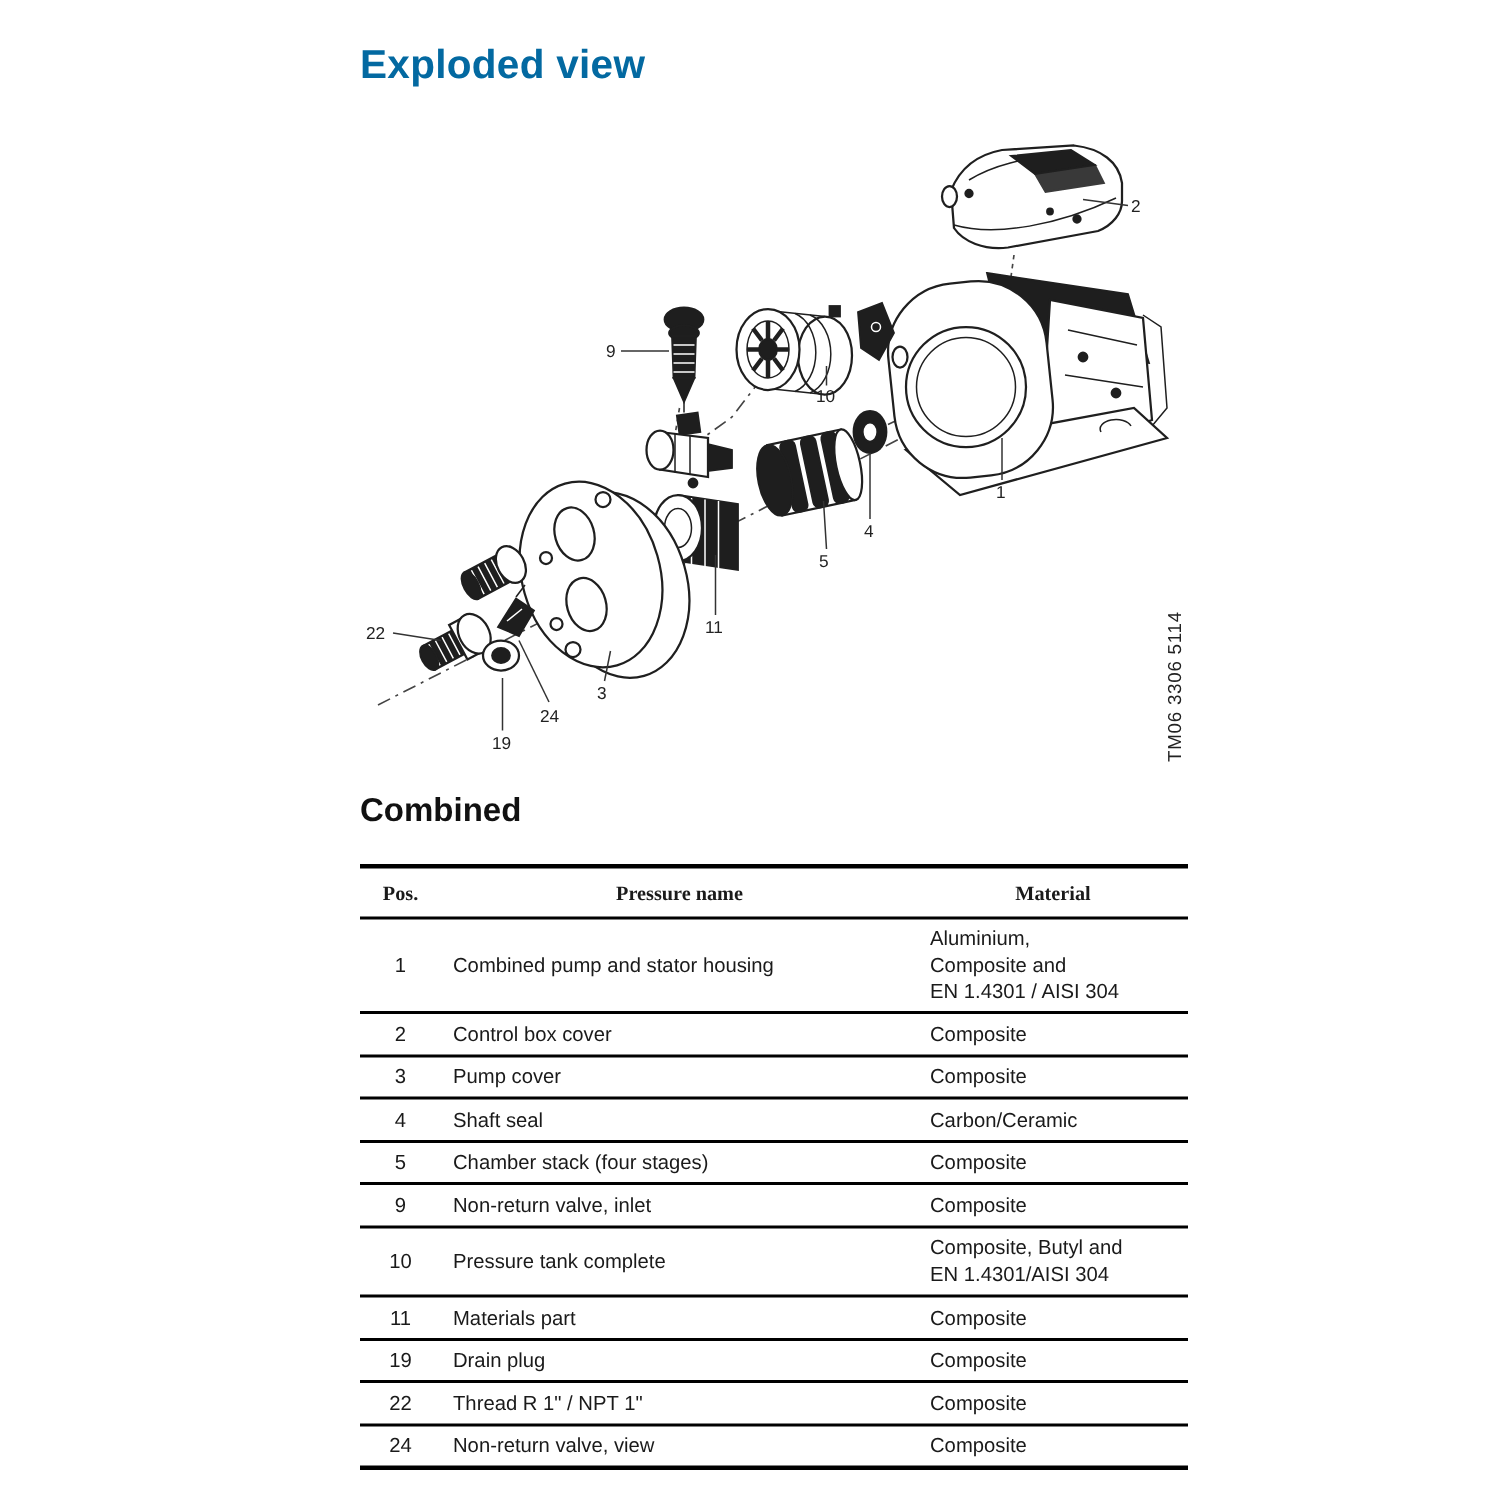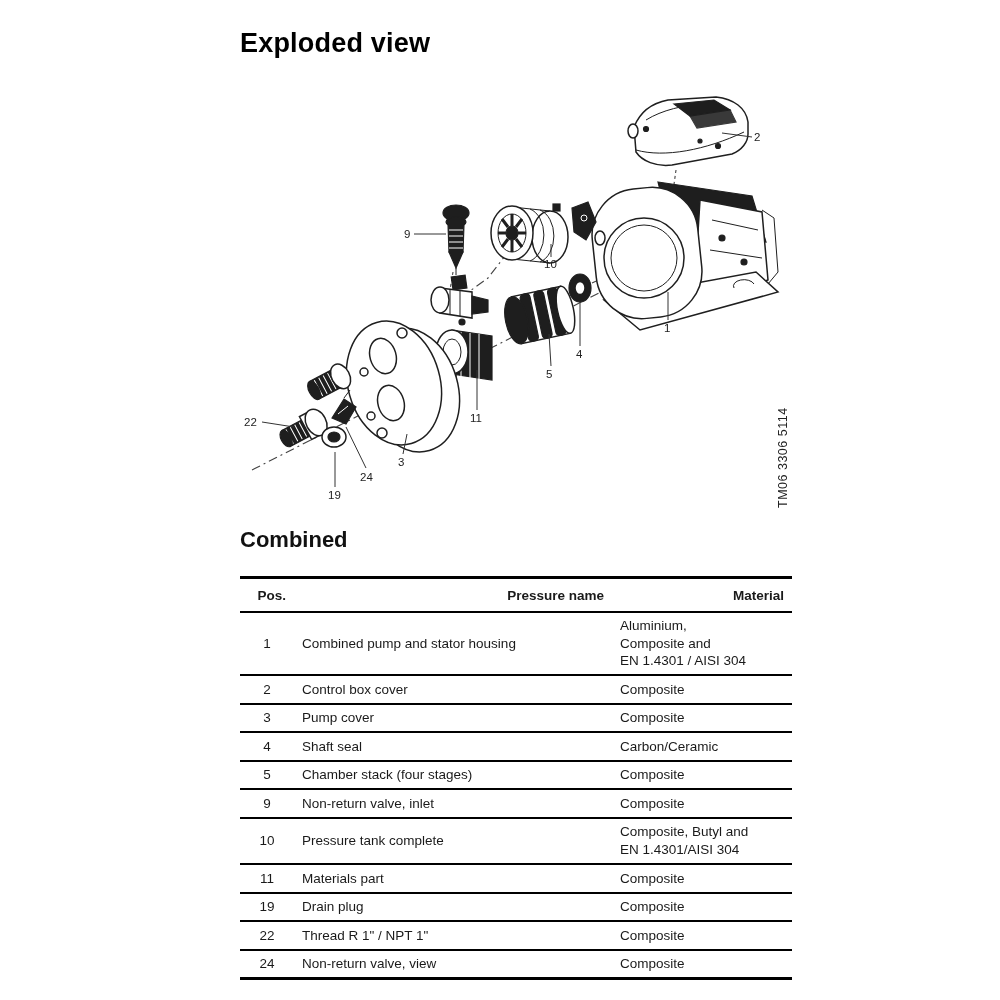--- a/index.html
+++ b/index.html
@@ -2,21 +2,21 @@
 <html><head>
 <meta charset="utf-8">
 <style>
   html,body{margin:0;padding:0;}
   body{
     width:1000px;height:1000px;position:relative;background:#ffffff;
     font-family:"Liberation Sans","DejaVu Sans",sans-serif;color:#1a1a1a;overflow:hidden;
   }
   .page-title{
     position:absolute;left:240px;top:28px;margin:0;
-    font-size:27px;font-weight:700;letter-spacing:.2px;color:#000000;
+    font-size:27px;font-weight:700;letter-spacing:.2px;color:#0369a1;
   }
   .diagram-svg{position:absolute;left:0;top:0;width:1000px;height:540px;}
   .figure-code{
     position:absolute;left:776px;top:376px;height:132px;width:20px;
     writing-mode:vertical-rl;transform:rotate(180deg);
     font-size:12.5px;color:#222;letter-spacing:.5px;white-space:nowrap;
   }
   .section-heading{
     position:absolute;left:240px;top:527px;margin:0;
     font-size:22px;font-weight:700;color:#111;
@@ -24,22 +24,23 @@
   table.materials{
     position:absolute;left:240px;top:576px;width:552px;
     border-collapse:collapse;table-layout:fixed;
     font-size:13.5px;line-height:1.3;color:#1a1a1a;
     border-top:3px solid #000;border-bottom:3px solid #000;
   }
   table.materials col.c-pos{width:54px;}
   table.materials col.c-comp{width:318px;}
   table.materials col.c-mat{width:180px;}
   table.materials th{
-    text-align:right;font-weight:700;padding:8px 8px 6px 8px;
+    text-align:center;font-weight:700;padding:8px 8px 6px 8px;
     border-bottom:2.5px solid #000;
+    font-family:Liberation Serif, serif;
   }
   table.materials td{
     padding:4.5px 8px;border-bottom:2px solid #000;vertical-align:middle;
   }
   table.materials tr:last-child td{border-bottom:none;}
   table.materials td.pos{text-align:center;padding-left:0;padding-right:0;}
   table.materials td.mat{white-space:pre-line;}
   .co{font-size:11.5px;fill:#222;font-family:"Liberation Sans",sans-serif;}
   .ln{stroke:#333;stroke-width:1;fill:none;}
   .dd{stroke:#444;stroke-width:1.1;fill:none;stroke-dasharray:9 4 2 4;}

